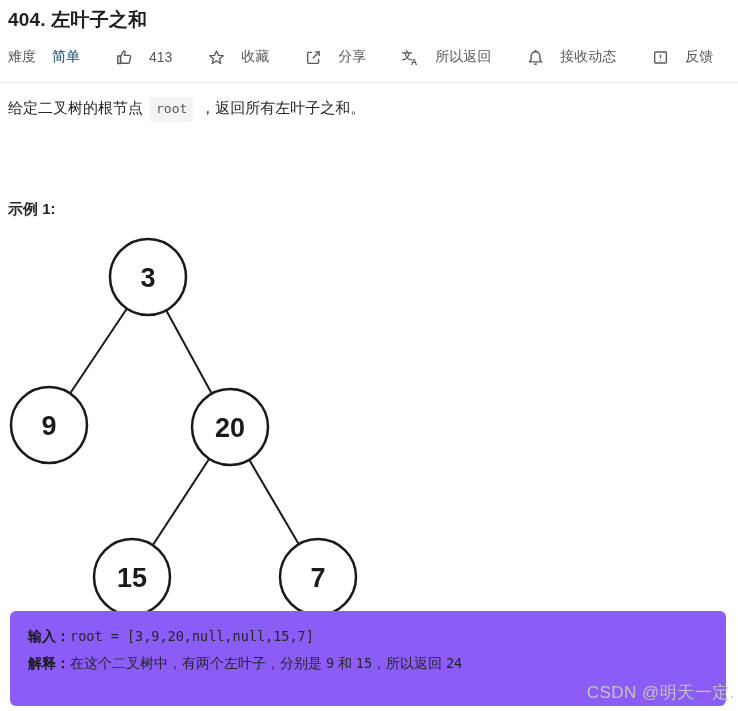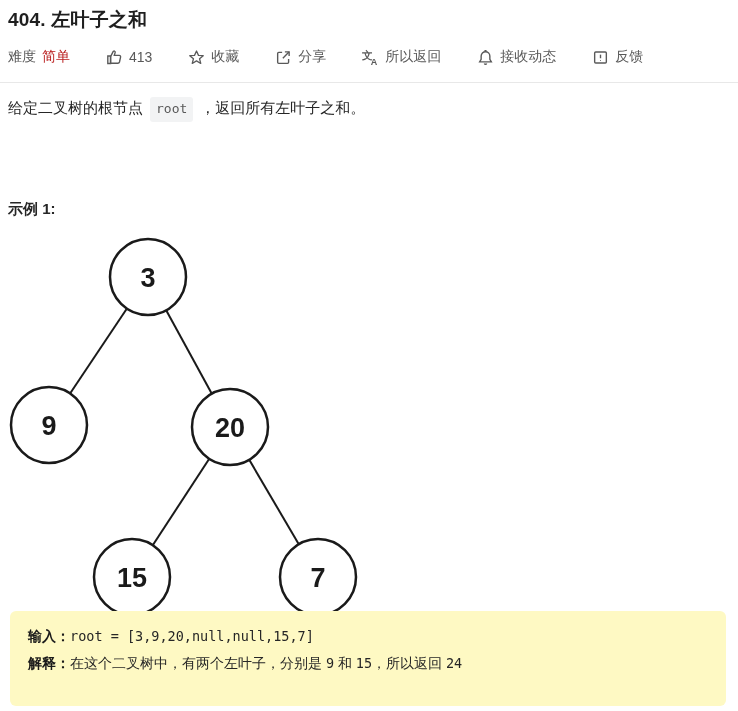--- a/index.html
+++ b/index.html
@@ -24,31 +24,31 @@
     display: flex;
     align-items: center;
     gap: 36px;
     margin-top: 15px;
     padding-bottom: 16px;
   }
   .divider { border-bottom: 1px solid #e8e8e8; width: 738px; }
   .tb-group, .tb-btn {
     display: flex;
     align-items: center;
-    gap: 6px;
+    gap: 16px;
     background: none;
     border: none;
     font-size: 14px;
     color: #595959;
     font-family: inherit;
     cursor: pointer;
     padding: 0;
   }
   .tb-label { color: #595959; }
-  .easy { color: #b91c1c; text-decoration: none; cursor: pointer; }
+  .easy { color: #0c4a6e; text-decoration: none; cursor: pointer; }
   .tb-icon { display: inline-flex; width: 17px; height: 17px; }
   .tb-icon svg { width: 100%; height: 100%; stroke: #595959; fill: none; stroke-width: 1.3; }
   .content { padding: 0 8px; }
   .desc {
     margin-top: 14px;
     font-size: 15px;
     color: #262626;
     line-height: 22px;
   }
   .code-chip {
@@ -68,21 +68,21 @@
     color: #262626;
   }
   .tree-wrap { margin-top: 2px; margin-left: -8px; }
   .tree-wrap svg { display: block; }
   .example-block {
     position: absolute;
     left: 10px;
     top: 611px;
     width: 716px;
     height: 95px;
-    background: #fef9c3;
+    background: #8b5cf6;
     border-radius: 6px;
     padding: 12px 18px;
     font-size: 14px;
   }
   .ex-line { line-height: 27px; white-space: nowrap; }
   .ex-label { font-weight: bold; color: #1a1a1a; }
   .mono {
     font-family: "DejaVu Sans Mono", "Liberation Mono", monospace;
     font-size: 13.5px;
     color: #262626;
@@ -200,14 +200,15 @@
           <text x="318" y="357" text-anchor="middle" dominant-baseline="central" font-size="27" font-weight="bold" fill="#1a1a1a" font-family="&quot;Liberation Sans&quot;, &quot;DejaVu Sans&quot;, sans-serif">7</text>
         </svg>
     </div>
   </div>
 
   <div class="example-block">
     <div class="ex-line"><span class="ex-label">输入：</span><span class="mono">root = [3,9,20,null,null,15,7]</span></div>
     <div class="ex-line"><span class="ex-label">解释：</span><span>在这个二叉树中，有两个左叶子，分别是 </span><span class="mono">9</span><span> 和 </span><span class="mono">15</span><span>，所以返回 </span><span class="mono">24</span></div>
   </div>
 
+  <div class="watermark">CSDN @明天一定.</div>
 
 </div>
 
 </body></html>

